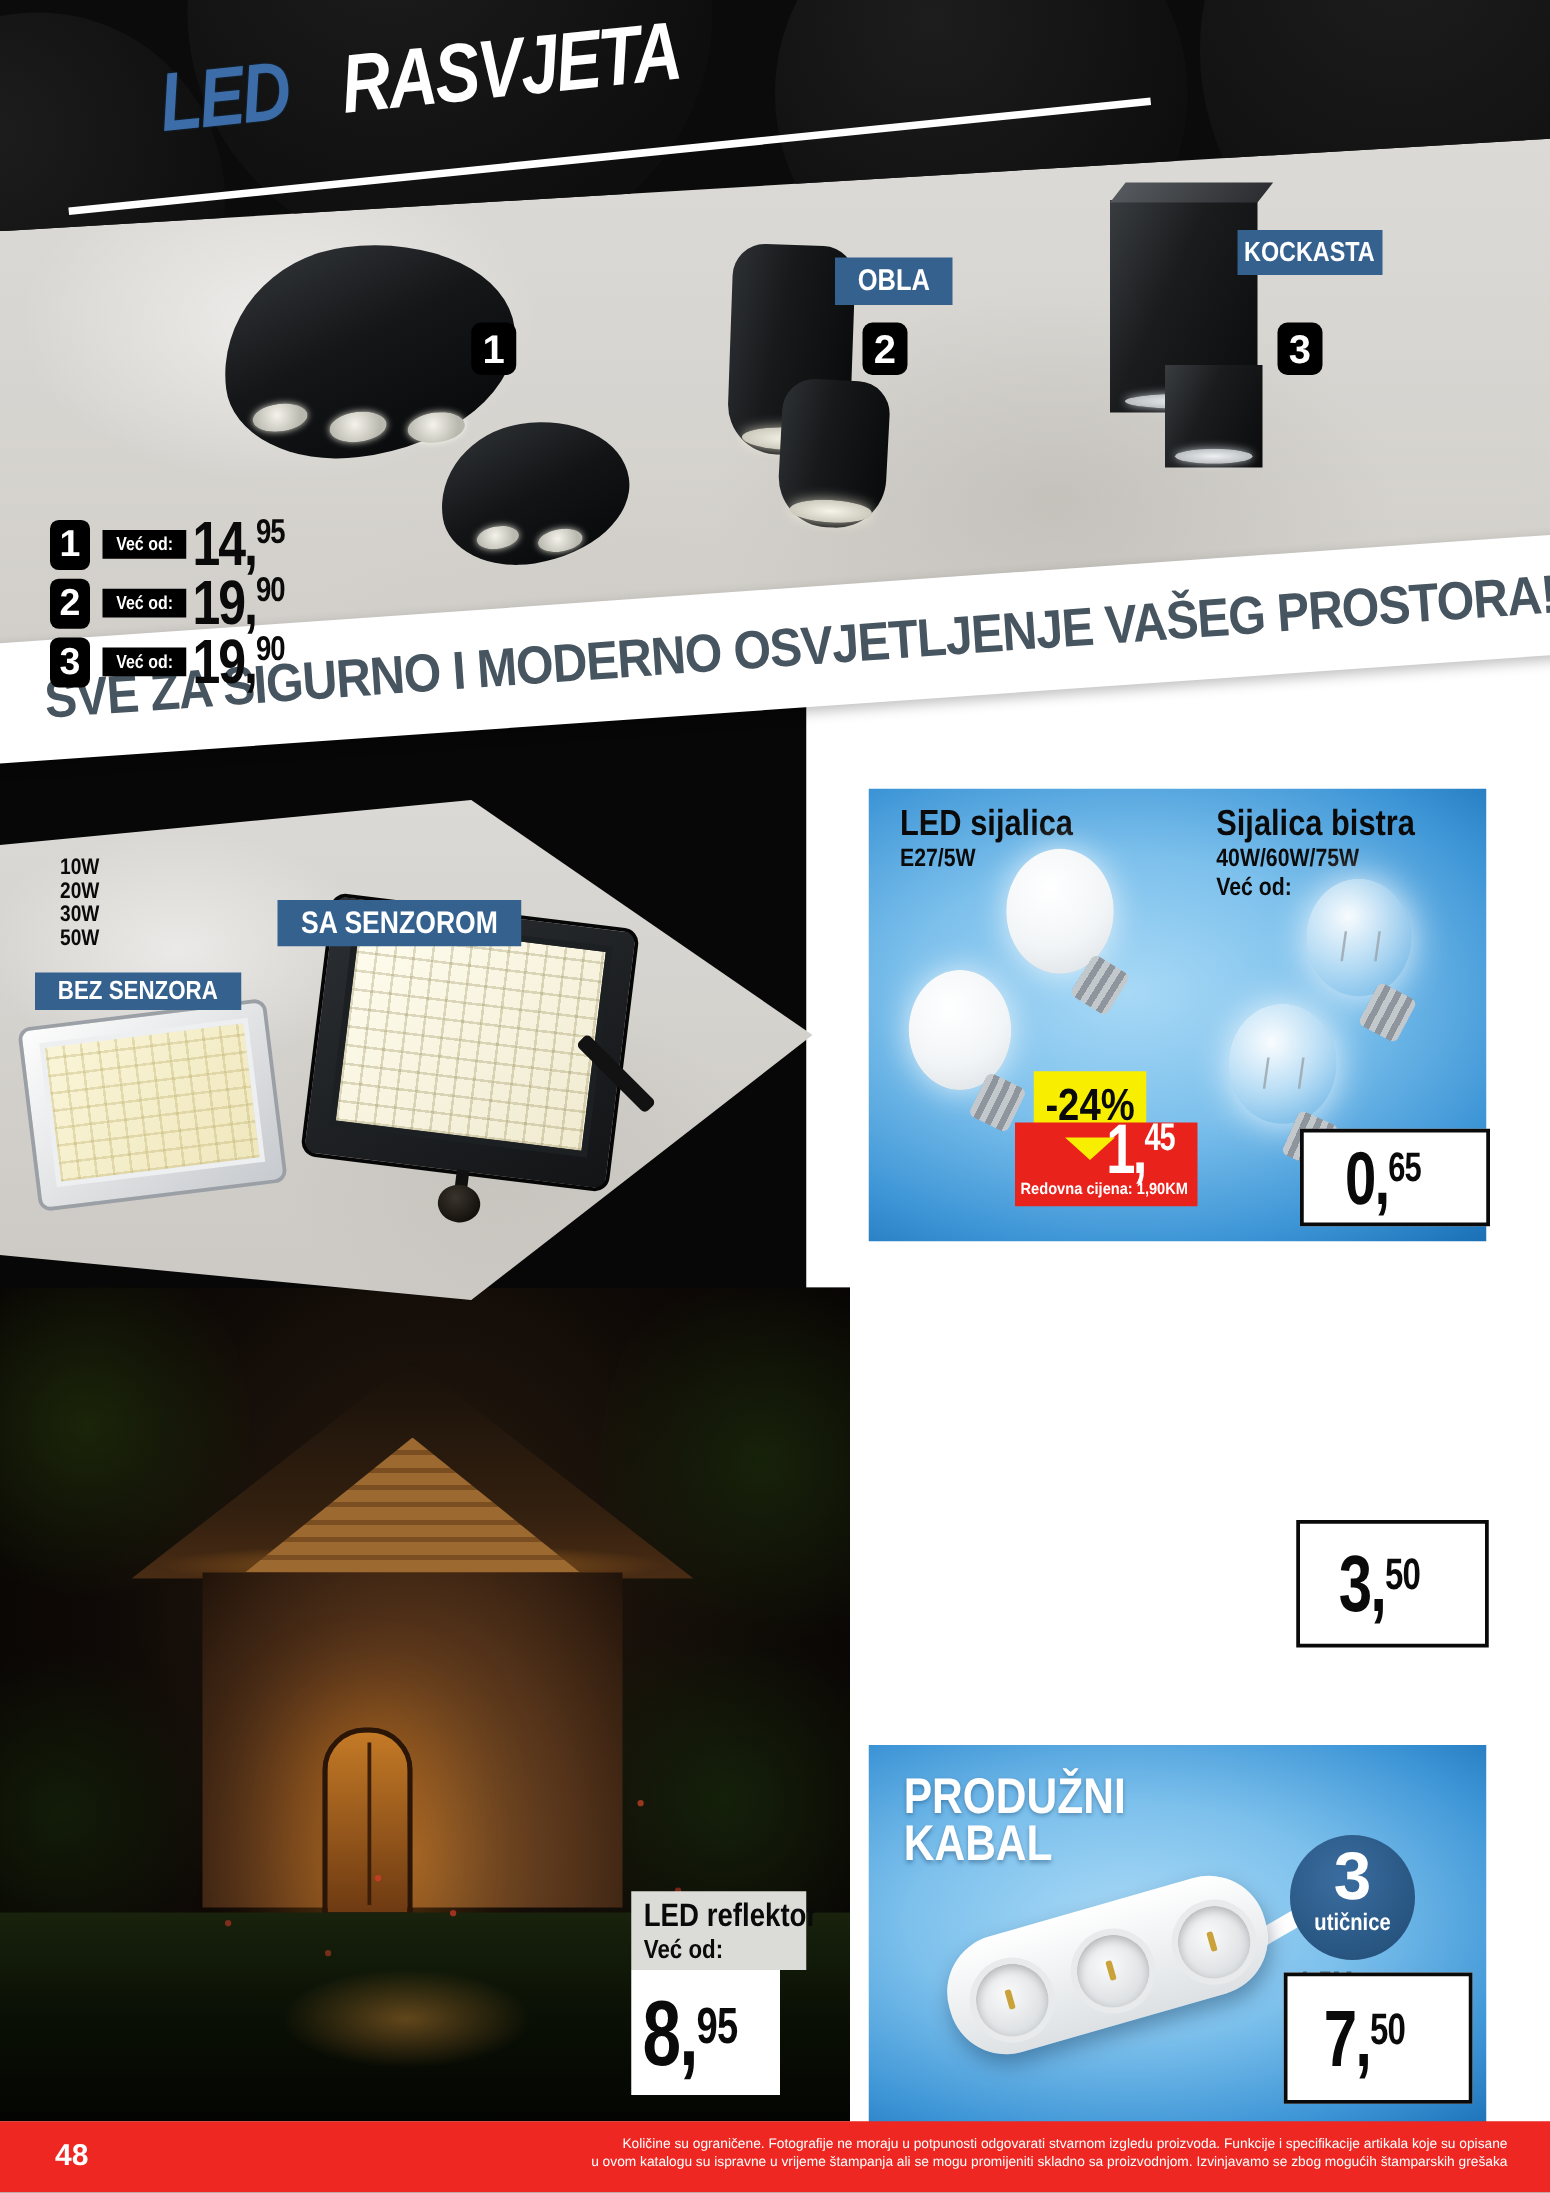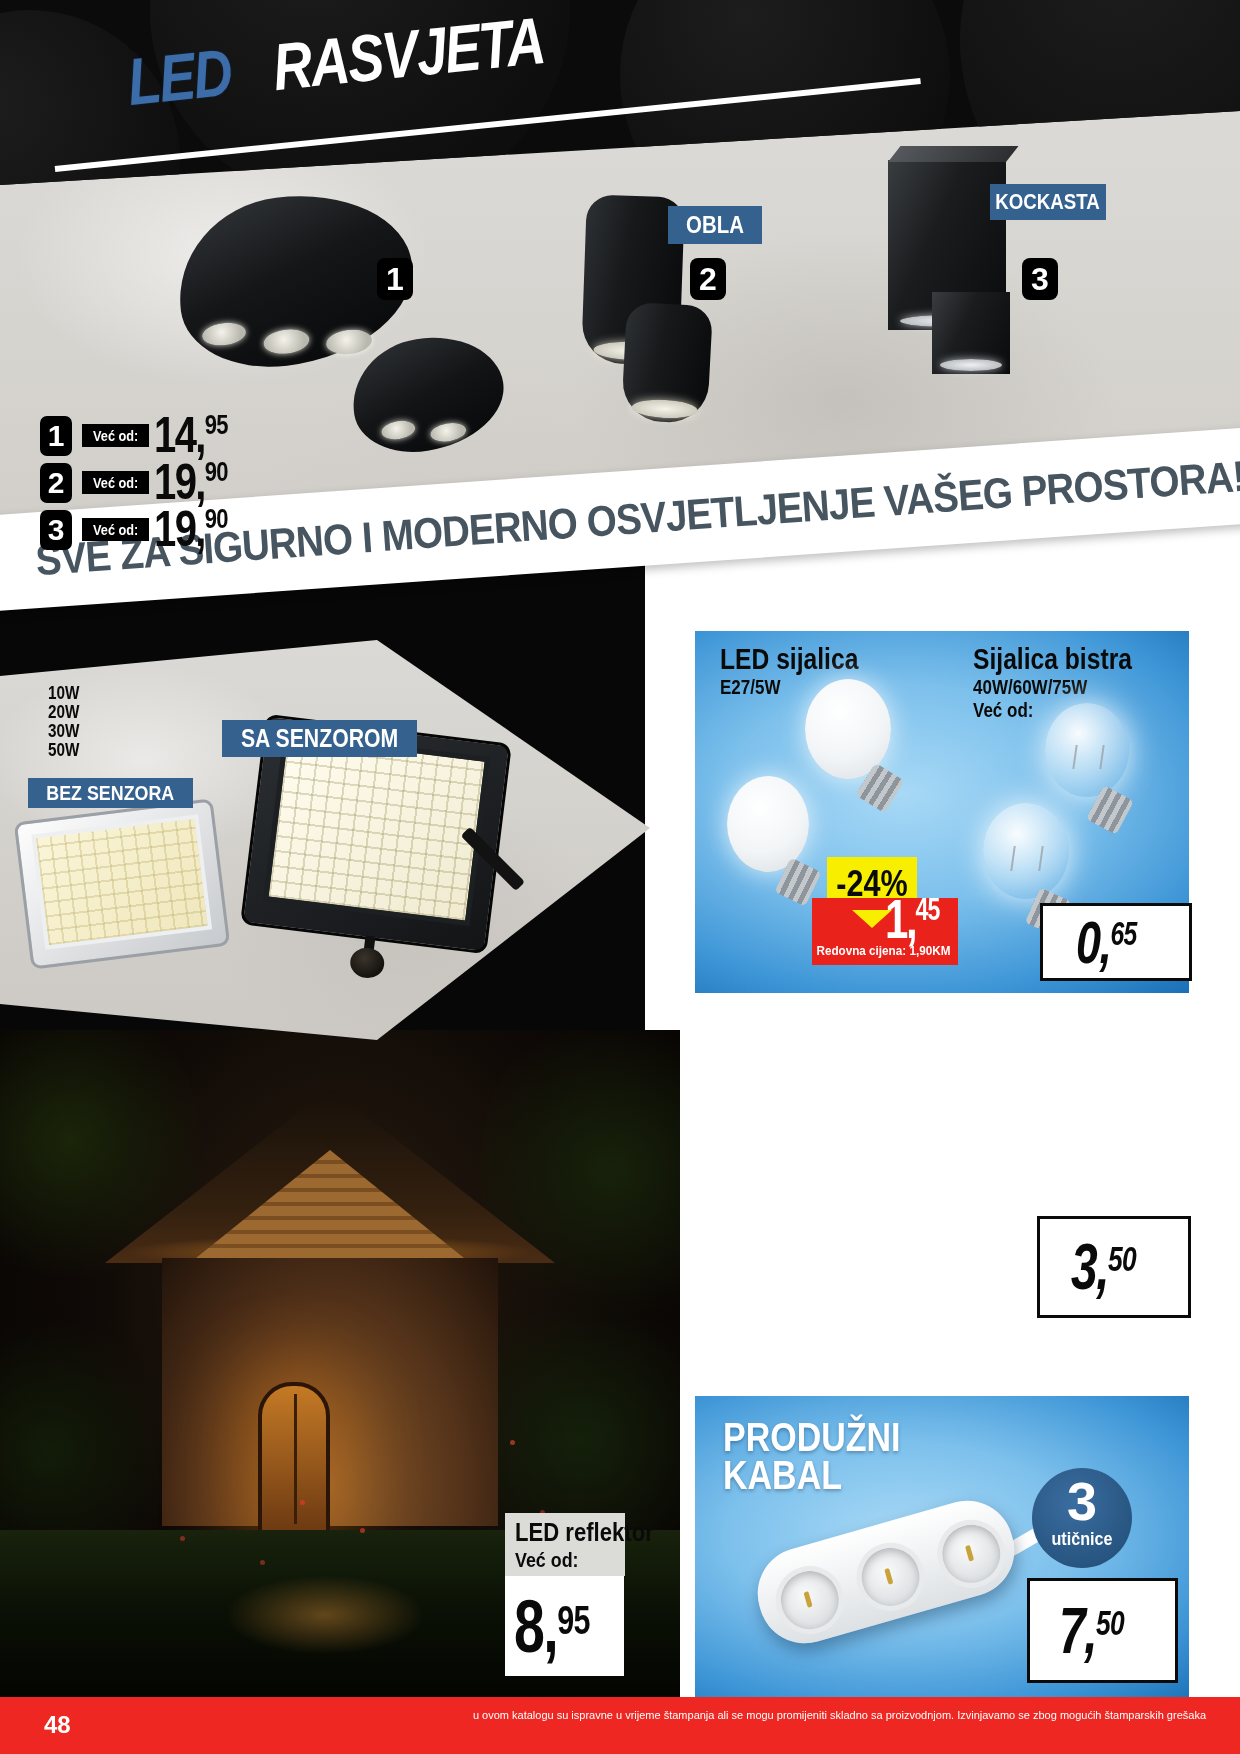--- a/index.html
+++ b/index.html
@@ -134,21 +134,21 @@
     box-shadow:0 0 70px 26px rgba(255,140,20,.30);}
   .door:before{content:"";position:absolute;left:50%;top:8px;bottom:6px;width:3px;background:#3a1e08;}
   .ground{position:absolute;left:0;top:500px;width:100%;height:167px;
     background:linear-gradient(180deg,#18220c 0%,#0a1005 50%,#040502 100%);}
   .path{position:absolute;left:225px;top:545px;width:200px;height:80px;border-radius:50%;
     background:radial-gradient(ellipse,rgba(170,115,45,.55),transparent 70%);}
   .flowers{position:absolute;left:300px;top:470px;width:5px;height:5px;border-radius:50%;background:rgba(210,60,40,.8);
     box-shadow:60px 28px 0 rgba(210,60,40,.7),-120px 36px 0 rgba(200,55,40,.6),
       210px -60px 0 rgba(210,70,40,.7),240px 10px 0 rgba(190,50,35,.6),-40px 60px 0 rgba(200,60,40,.55);}
 
-  .refl-box{left:505px;top:1513px;width:120px;height:63px;background:#dbdbd8;z-index:5;padding-left:10px;box-sizing:border-box;}
+  .refl-box{left:505px;top:1513px;width:140px;height:63px;background:#dbdbd8;z-index:5;padding-left:10px;box-sizing:border-box;}
   .refl-title{font-weight:bold;font-size:26px;color:#0a0a0a;margin-top:4px;transform:scaleX(.85);transform-origin:left center;white-space:nowrap;}
   .refl-prefix{font-weight:bold;font-size:21px;color:#0a0a0a;transform:scaleX(.85);transform-origin:left center;}
   .refl-price{left:505px;top:1576px;width:119px;height:100px;background:#fff;z-index:5;
     display:flex;align-items:center;justify-content:center;}
   .refl-price .pb{font-size:74px;transform:scaleX(.75);}
 
   
   .panel{background:
       radial-gradient(ellipse 95% 80% at 42% 45%,#a8d9f6 0%,#7cc0ec 38%,#3d95d6 70%,#1a6fb5 92%,#115c9a 100%);
     z-index:2;overflow:hidden;margin-top:16px;}
@@ -173,21 +173,21 @@
 
   .disc{left:827px;top:857px;width:90px;height:53px;background:#f7ee00;z-index:3;
     display:flex;align-items:center;justify-content:center;font-weight:bold;font-size:36px;color:#0a0a0a;}
   .disc span{transform:scaleX(.85);}
   .disc-arrow{left:852px;top:910px;width:0;height:0;z-index:4;
     border-left:20px solid transparent;border-right:20px solid transparent;border-top:18px solid #f7ee00;}
   .sale-box{left:812px;top:898px;width:146px;height:67px;background:#e9221c;z-index:3;color:#fff;
     display:flex;flex-direction:column;align-items:flex-end;justify-content:flex-start;}
   .sale-box .pb{color:#fff;font-size:56px;line-height:.82;transform:scaleX(.75);letter-spacing:-3px;margin-top:-2px;}
   .sale-note{font-size:13px;font-weight:bold;transform:scaleX(.9);white-space:nowrap;margin-top:1px;}
-  .wprice{background:#fff;border:3px solid #0a0a0a;display:flex;align-items:center;justify-content:center;z-index:3;font-style:italic;}
+  .wprice{background:#fff;border:3px solid #0a0a0a;display:flex;align-items:center;justify-content:center;z-index:3;}
   .wprice .pb{transform:scaleX(.75);}
   .bistra-price{left:1040px;top:903px;width:146px;height:72px;}
   .bistra-price .pb{font-size:60px;}
   .razd-price{left:1037px;top:1216px;width:148px;height:96px;}
   .razd-price .pb{font-size:64px;}
   .prod-price{left:1027px;top:1578px;width:145px;height:99px;}
   .prod-price .pb{font-size:64px;}
 
   
   .ad1{position:absolute;left:48px;top:108px;width:118px;height:165px;border-radius:30px;
@@ -412,17 +412,18 @@
     </div>
     <div class="len">1.5M</div>
   </div>
   <div class="abs wprice prod-price">
     <span class="pb"><span>7,</span><sup>50</sup></span>
   </div>
 
   <div class="abs footer">
     <div class="pageno">48</div>
     <div class="disclaimer">
+      <div>Količine su ograničene. Fotografije ne moraju u potpunosti odgovarati stvarnom izgledu proizvoda. Funkcije i specifikacije artikala koje su opisane</div>
       <div>u ovom katalogu su ispravne u vrijeme štampanja ali se mogu promijeniti skladno sa proizvodnjom. Izvinjavamo se zbog mogućih štamparskih grešaka</div>
     </div>
   </div>
 
 </div>
 
 </body></html>

